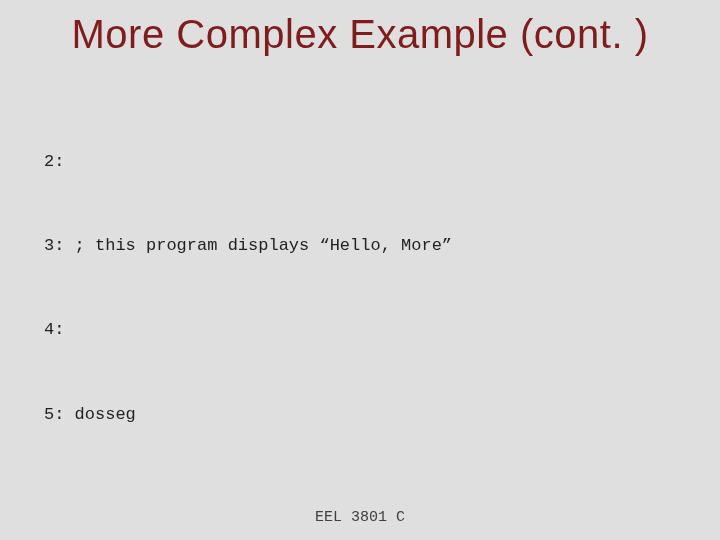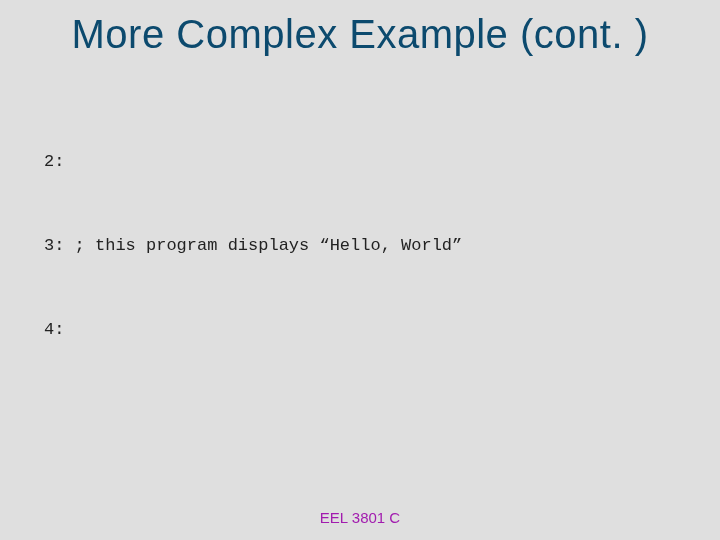--- a/index.html
+++ b/index.html
@@ -18,21 +18,21 @@
     box-sizing: border-box;
   }
   .title {
     position: absolute;
     top: 12px;
     left: 0;
     width: 100%;
     text-align: center;
     font-size: 40px;
     font-weight: 400;
-    color: #0c4a6e;
+    color: #7f1d1d;
     letter-spacing: 0.5px;
   }
   .code-block {
     position: absolute;
     top: 92px;
     left: 44px;
     right: 44px;
     font-family: "Courier New", Courier, monospace;
     font-size: 17px;
     color: #222;
@@ -42,34 +42,35 @@
   .code-line {
     display: block;
   }
   .footer {
     position: absolute;
     bottom: 14px;
     left: 0;
     width: 100%;
     text-align: center;
     font-size: 15px;
-    color: #a21caf;
-    font-family: Liberation Sans, sans-serif;
+    color: #404040;
+    font-family: Liberation Mono, monospace;
   }
 </style>
 </head>
 <body>
 
 <div class="slide">
   <div class="title">More Complex Example (cont. )</div>
 
   <div class="code-block">
     <span class="code-line">2:</span>
-    <span class="code-line">3: ; this program displays “Hello, World”</span>
+    <span class="code-line">3: ; this program displays “Hello, More”</span>
     <span class="code-line">4:</span>
+    <span class="code-line">5: dosseg</span>
     
     
     
     
     
     
   </div>
 
   <div class="footer">EEL 3801 C</div>
 </div>

